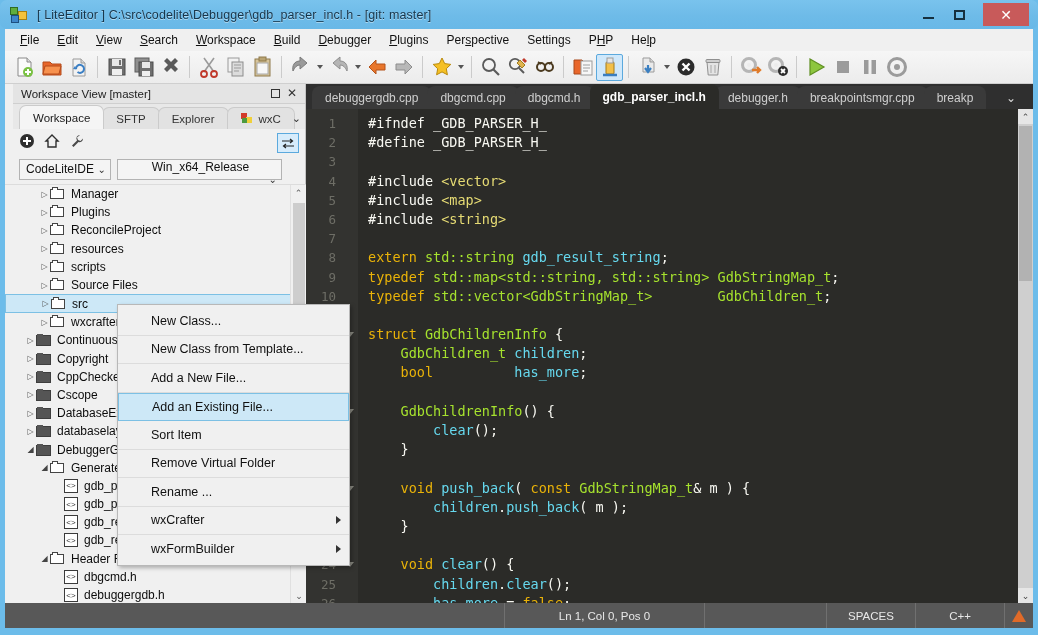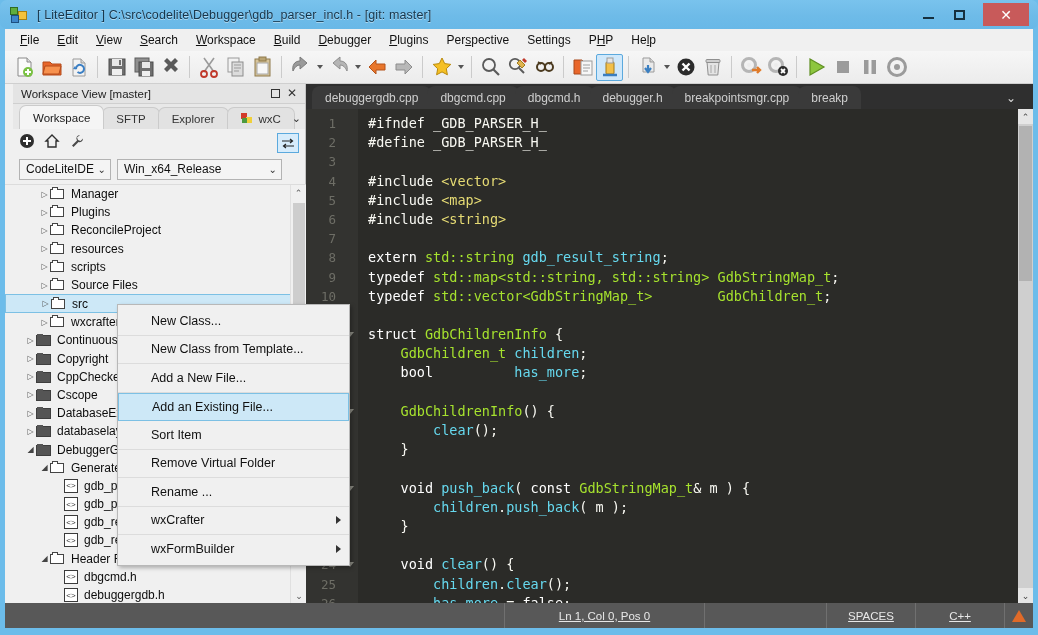--- a/index.html
+++ b/index.html
@@ -91,21 +91,21 @@
 
   .ws-toolrow { height:27px; display:flex; align-items:center; padding:0 6px; gap:9px; background:#f0f0f0;}
   .ws-toolrow .swap { margin-left:auto; width:22px;height:20px; border:1px solid #5ba9dd; background:#d7ecfb; display:flex;align-items:center;justify-content:center;}
 
   .ws-selects { height:26px; display:flex; gap:6px; padding:0 6px; align-items:center;}
   .wsel {
     height:21px; background:#f4f4f4; border:1px solid #b3b3b3; display:flex; align-items:center;
     padding:0 4px 0 6px; font-size:12px; color:#111;
   }
   .wsel.a { width:92px; }
-  .wsel.b { width:165px; }
+  .wsel.b { width:165px;flex-direction:column; }
   .wsel .cv { margin-left:auto; font-size:10px; color:#333; }
 
   .tree {
     position:absolute; left:0; top:100px; width:301px; height:419px; background:#f0f0f0;
     overflow:hidden; border-top:1px solid #dcdcdc;
   }
   .trow { height:18.2px; display:flex; align-items:center; font-size:12px; color:#0c0c0c; white-space:nowrap; padding-right:4px;}
   .trow.sel { background:#cde8f7; border:1px solid #7cc0e4; height:19px; }
   .tw { display:inline-block; width:11px; text-align:center; color:#5a5a5a; font-size:8px; flex:0 0 auto;}
   .tw.open { color:#444; }
@@ -160,33 +160,33 @@
     flex:1 1 auto; padding-top:5px; padding-left:10px; font-family:"DejaVu Sans Mono", monospace;
     font-size:13.5px; color:#e4e4df; white-space:pre; overflow:hidden;
   }
   .code div { height:19.2px; line-height:19.2px; }
   .ed-sb { position:absolute; right:0; top:25px; width:15px; height:494px; background:#cfcfcf;}
   .ed-sb .u,.ed-sb .d { height:15px; background:#e6e6e6; display:flex; align-items:center; justify-content:center; font-size:9px; color:#444;}
   .ed-sb .t { position:absolute; left:1px; top:17px; width:13px; height:155px; background:#b2b2b2;}
   .fold-tri { width:0;height:0;border-left:4px solid transparent;border-right:4px solid transparent;border-top:5px solid #8a8a82; }
 
   
-  .kw   { color:#ffffff; }
+  .kw   { color:#eab308; }
   .typ  { color:#a6e22e; }
   .idt  { color:#66d9ef; }
   .str  { color:#e6db74; }
   .pp   { color:#f8f8f2; }
   .plain{ color:#f8f8f2; }
 
   
   .statusbar {
     position:absolute; left:5px; top:603px; width:1028px; height:25px; background:#585858;
     display:flex; align-items:center; color:#e8e8e8; font-size:11.5px;
   }
-  .sb-cell { height:25px; display:flex; align-items:center; justify-content:center; border-right:1px solid #707070;text-decoration:underline;}
+  .sb-cell { height:25px; display:flex; align-items:center; justify-content:center; border-right:1px solid #707070;}
   .sb-main { flex:1 1 auto; border-right:1px solid #707070;}
   .sb-pos  { width:200px; }
   .sb-blank{ width:122px; }
   .sb-spaces{ width:89px; }
   .sb-lang { width:89px; }
   .sb-warn { width:28px; border-right:none; }
   .warn-tri { width:0;height:0;border-left:7px solid transparent;border-right:7px solid transparent;border-bottom:12px solid #e06a28; }
 </style>
 </head>
 <body>
@@ -680,20 +680,23 @@
   <div class="editor">
     <div class="edtabs" id="edtabs">
       <div class="edtab">
           <span>debuggergdb.cpp</span>
         </div>
         <div class="edtab">
           <span>dbgcmd.cpp</span>
         </div>
         <div class="edtab">
           <span>dbgcmd.h</span>
+        </div>
+        <div class="edtab sel">
+          <span>gdb_parser_incl.h</span>
         </div>
         <div class="edtab">
           <span>debugger.h</span>
         </div>
         <div class="edtab">
           <span>breakpointsmgr.cpp</span>
         </div>
         <div class="edtab">
           <span>breakp</span>
         </div>

